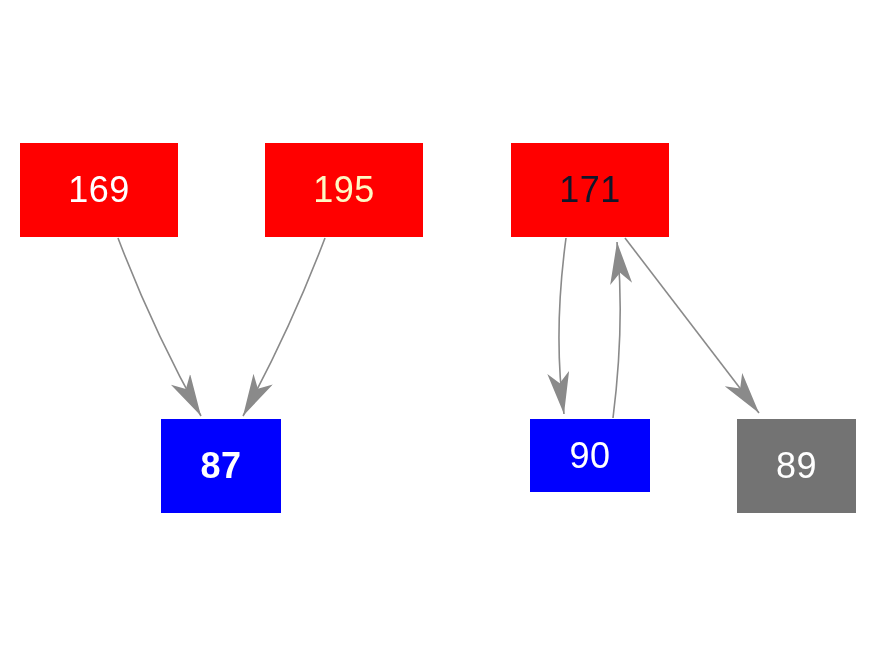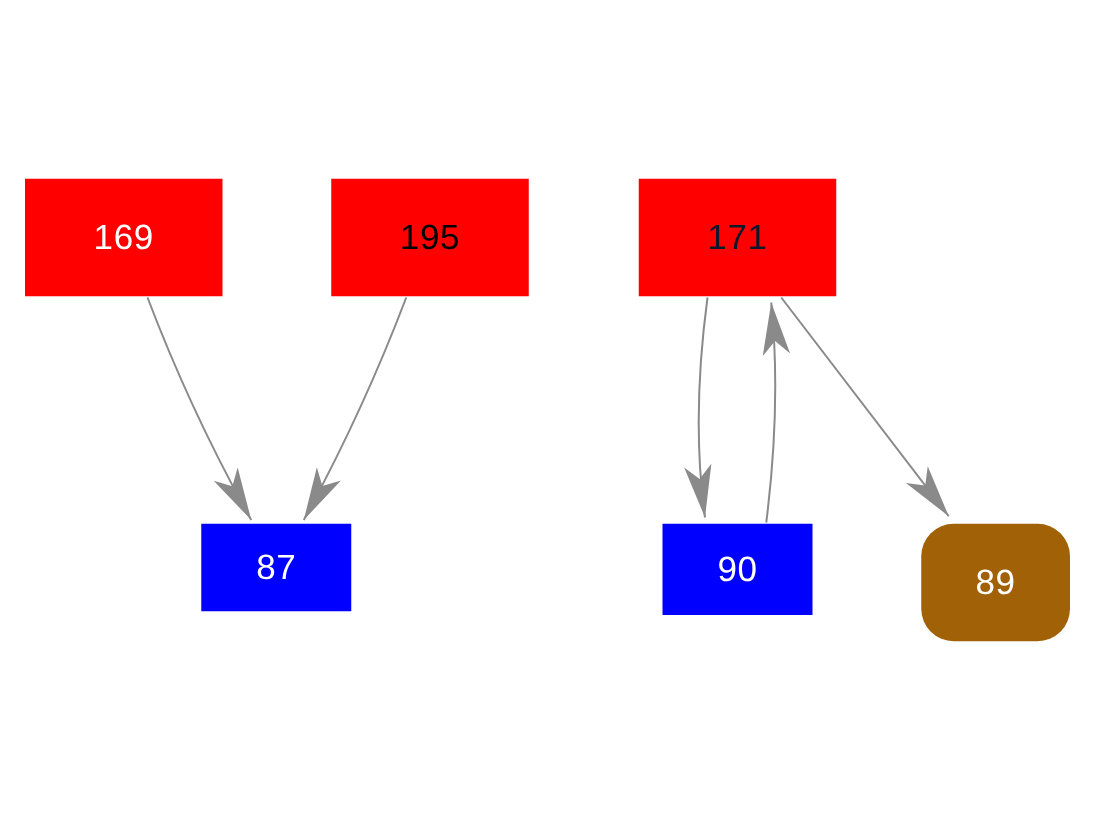--- a/index.html
+++ b/index.html
@@ -27,31 +27,31 @@
     stroke-width: 1.6px;
   }
   .node {
     position: absolute;
     display: flex;
     align-items: center;
     justify-content: center;
   }
   .node .node-label {
     color: #ffffff;
-    font-size: 28px;
+    font-size: 36px;
     line-height: 1;
     letter-spacing: 0.5px;
     user-select: none;
   }
   
   .node-169 { left: 20px;  top: 143px; width: 158px; height: 94px; }
   .node-195 { left: 265px; top: 143px; width: 158px; height: 94px; }
   .node-171 { left: 511px; top: 143px; width: 158px; height: 94px; }
   
-  .node-87  { left: 161px; top: 419px; width: 120px; height: 70px; }
+  .node-87  { left: 161px; top: 419px; width: 120px; height: 94px; font-weight: bold; }
   .node-90  { left: 530px; top: 419px; width: 120px; height: 73px; }
   .node-89  { left: 737px; top: 419px; width: 119px; height: 94px; }
 </style>
 </head>
 <body>
 
 <div class="canvas">
 
   <svg class="edge-layer" width="875" height="656" viewBox="0 0 875 656" xmlns="http://www.w3.org/2000/svg">
     <defs>
@@ -65,32 +65,32 @@
     <path class="edge" d="M566,238 Q553,335 564,414" marker-end="url(#arrowhead)" stroke="#8a8a8a"></path>
     <path class="edge" d="M613,418 Q625,323 617,242" marker-end="url(#arrowhead)" stroke="#8a8a8a"></path>
     <path class="edge" d="M625,238 L759,413" marker-end="url(#arrowhead)" stroke="#8a8a8a"></path>
   </svg>
 
   <div class="node node-169" style="background: rgb(255, 0, 0);">
     <span class="node-label" style="color: rgb(255, 255, 255);">169</span>
   </div>
 
   <div class="node node-195" style="background: rgb(255, 0, 0);">
-    <span class="node-label" style="color: #000000;">195</span>
+    <span class="node-label" style="color: #fef9c3;">195</span>
   </div>
 
   <div class="node node-171" style="background: rgb(255, 0, 0);">
     <span class="node-label" style="color: #0f172a;">171</span>
   </div>
 
   <div class="node node-87" style="background: rgb(0, 0, 255);">
     <span class="node-label" style="color: rgb(255, 255, 255);">87</span>
   </div>
 
   <div class="node node-90" style="background: rgb(0, 0, 255);">
     <span class="node-label" style="color: rgb(255, 255, 255);">90</span>
   </div>
 
-  <div class="node node-89" style="background: #a16207; border-radius: 26px;">
+  <div class="node node-89" style="background: #737373;">
     <span class="node-label" style="color: rgb(255, 255, 255);">89</span>
   </div>
 
 </div>
 
 </body></html>

